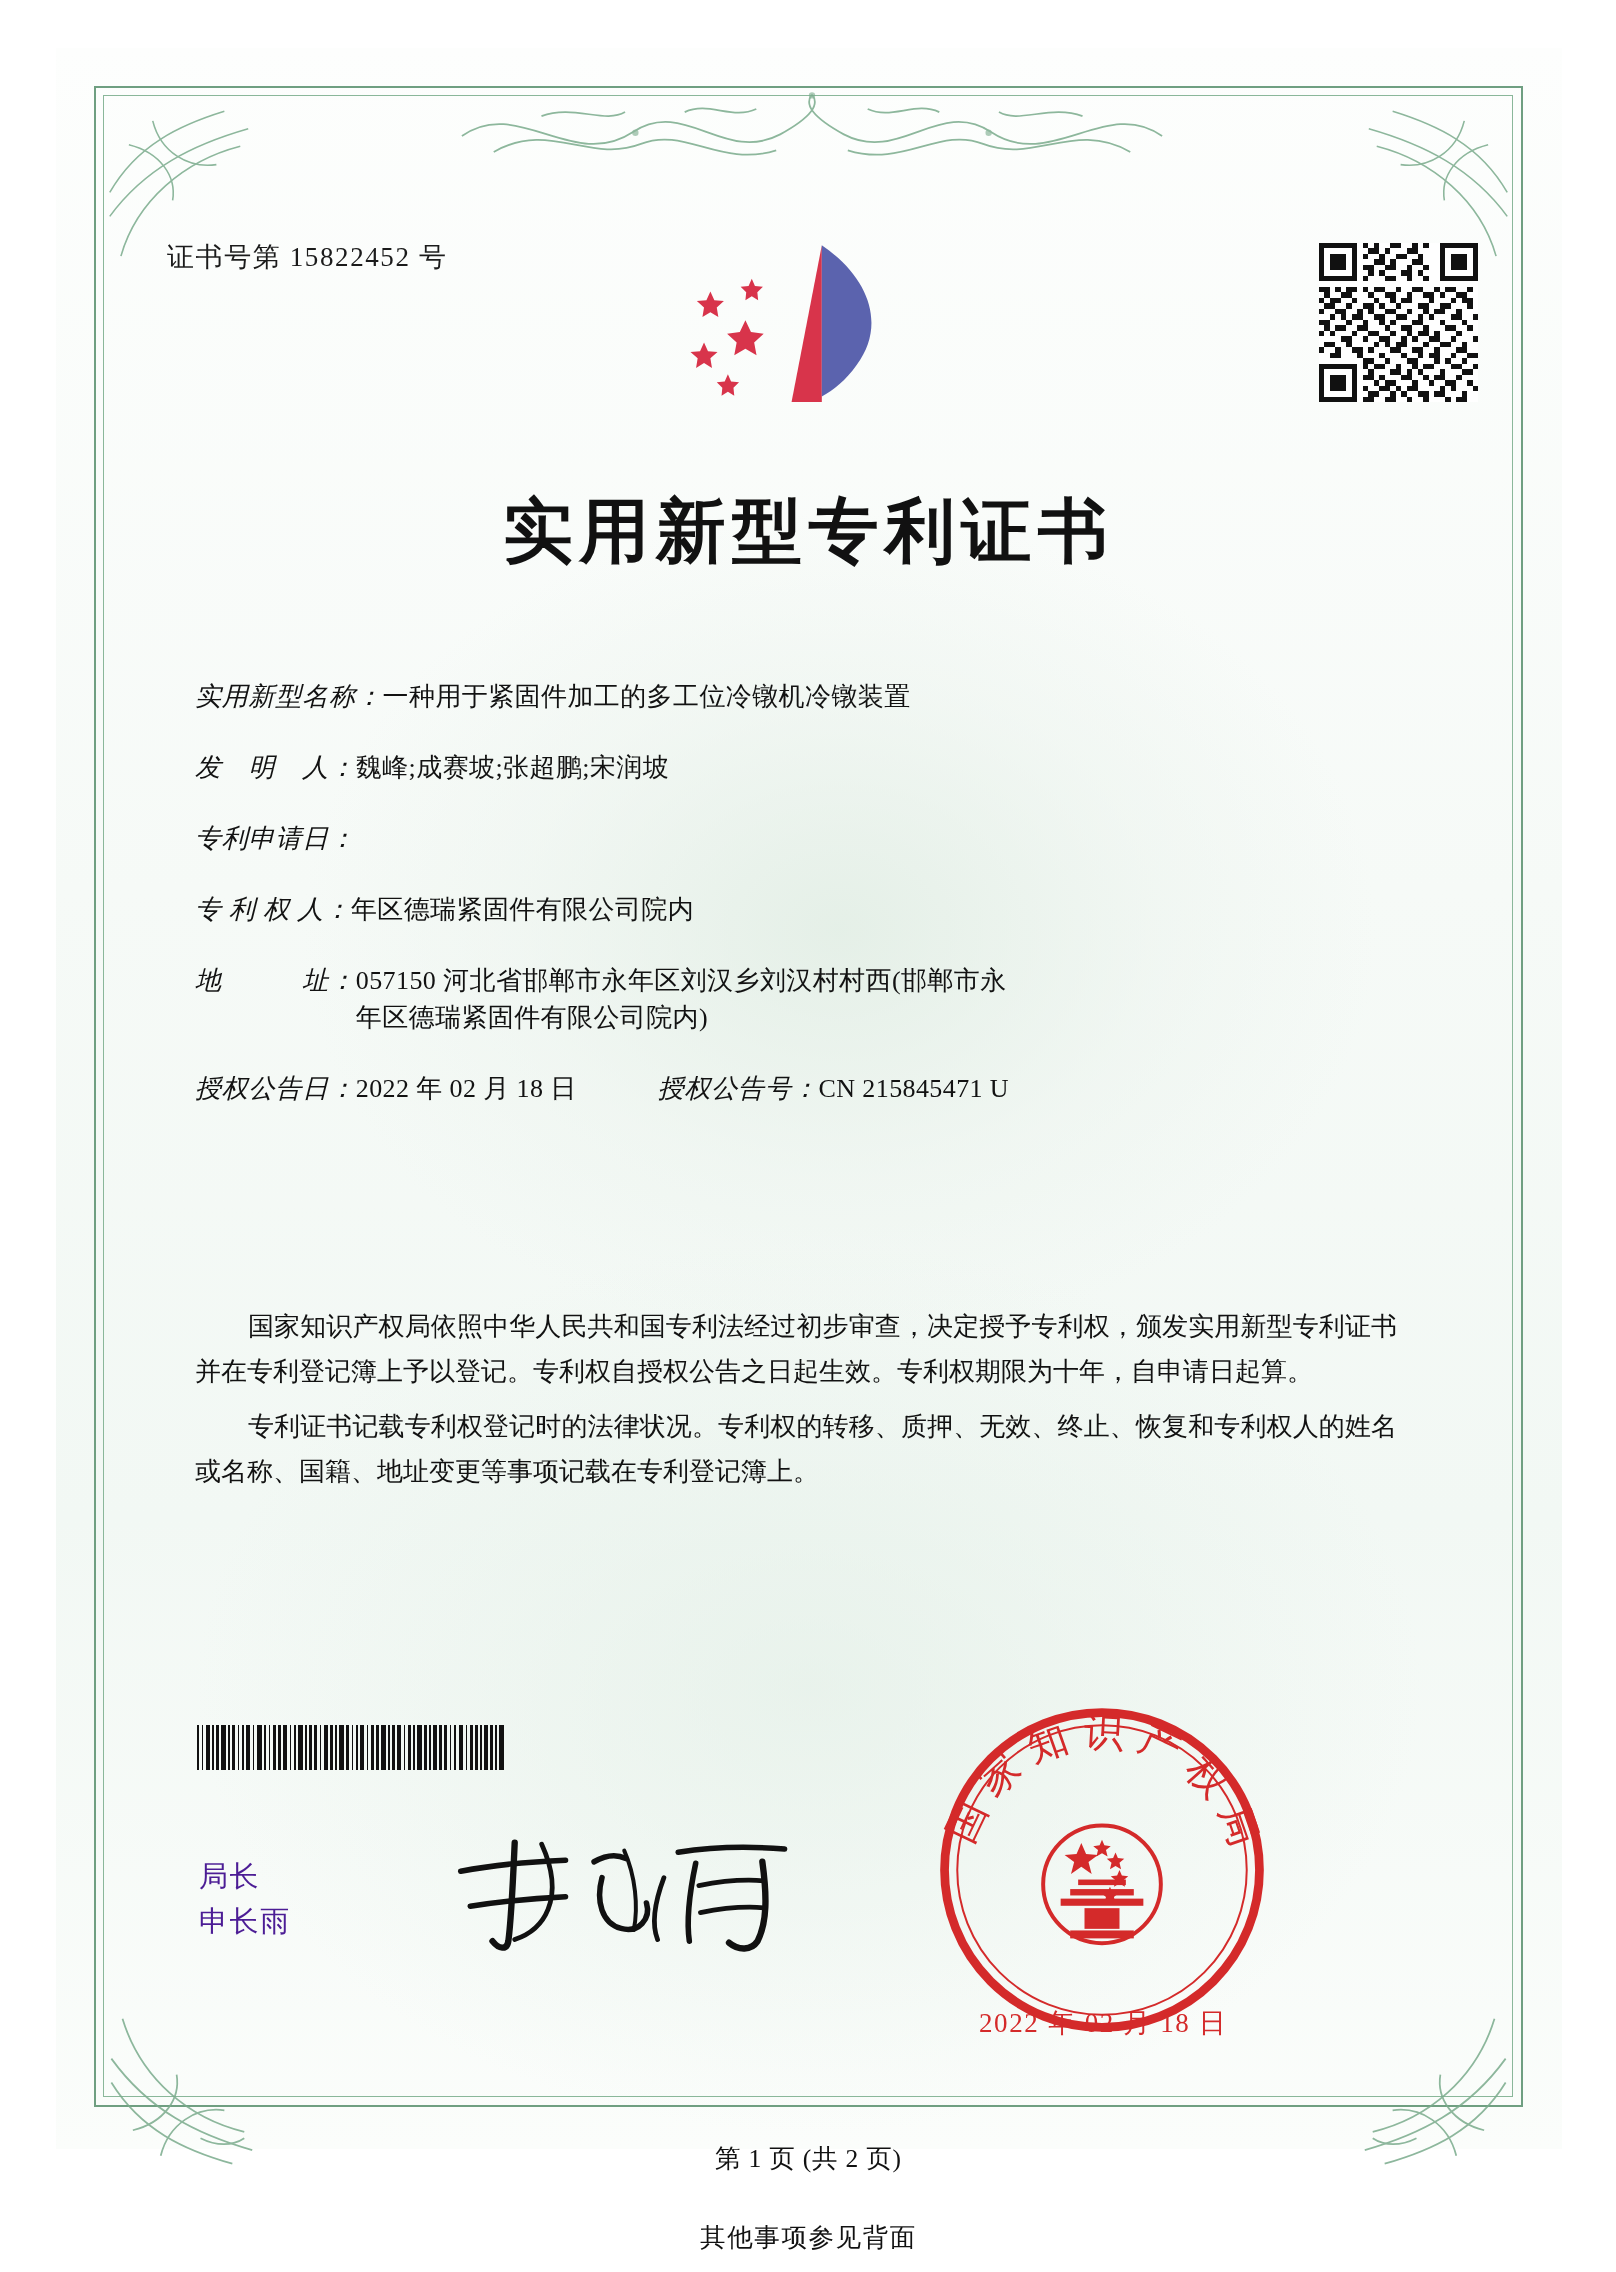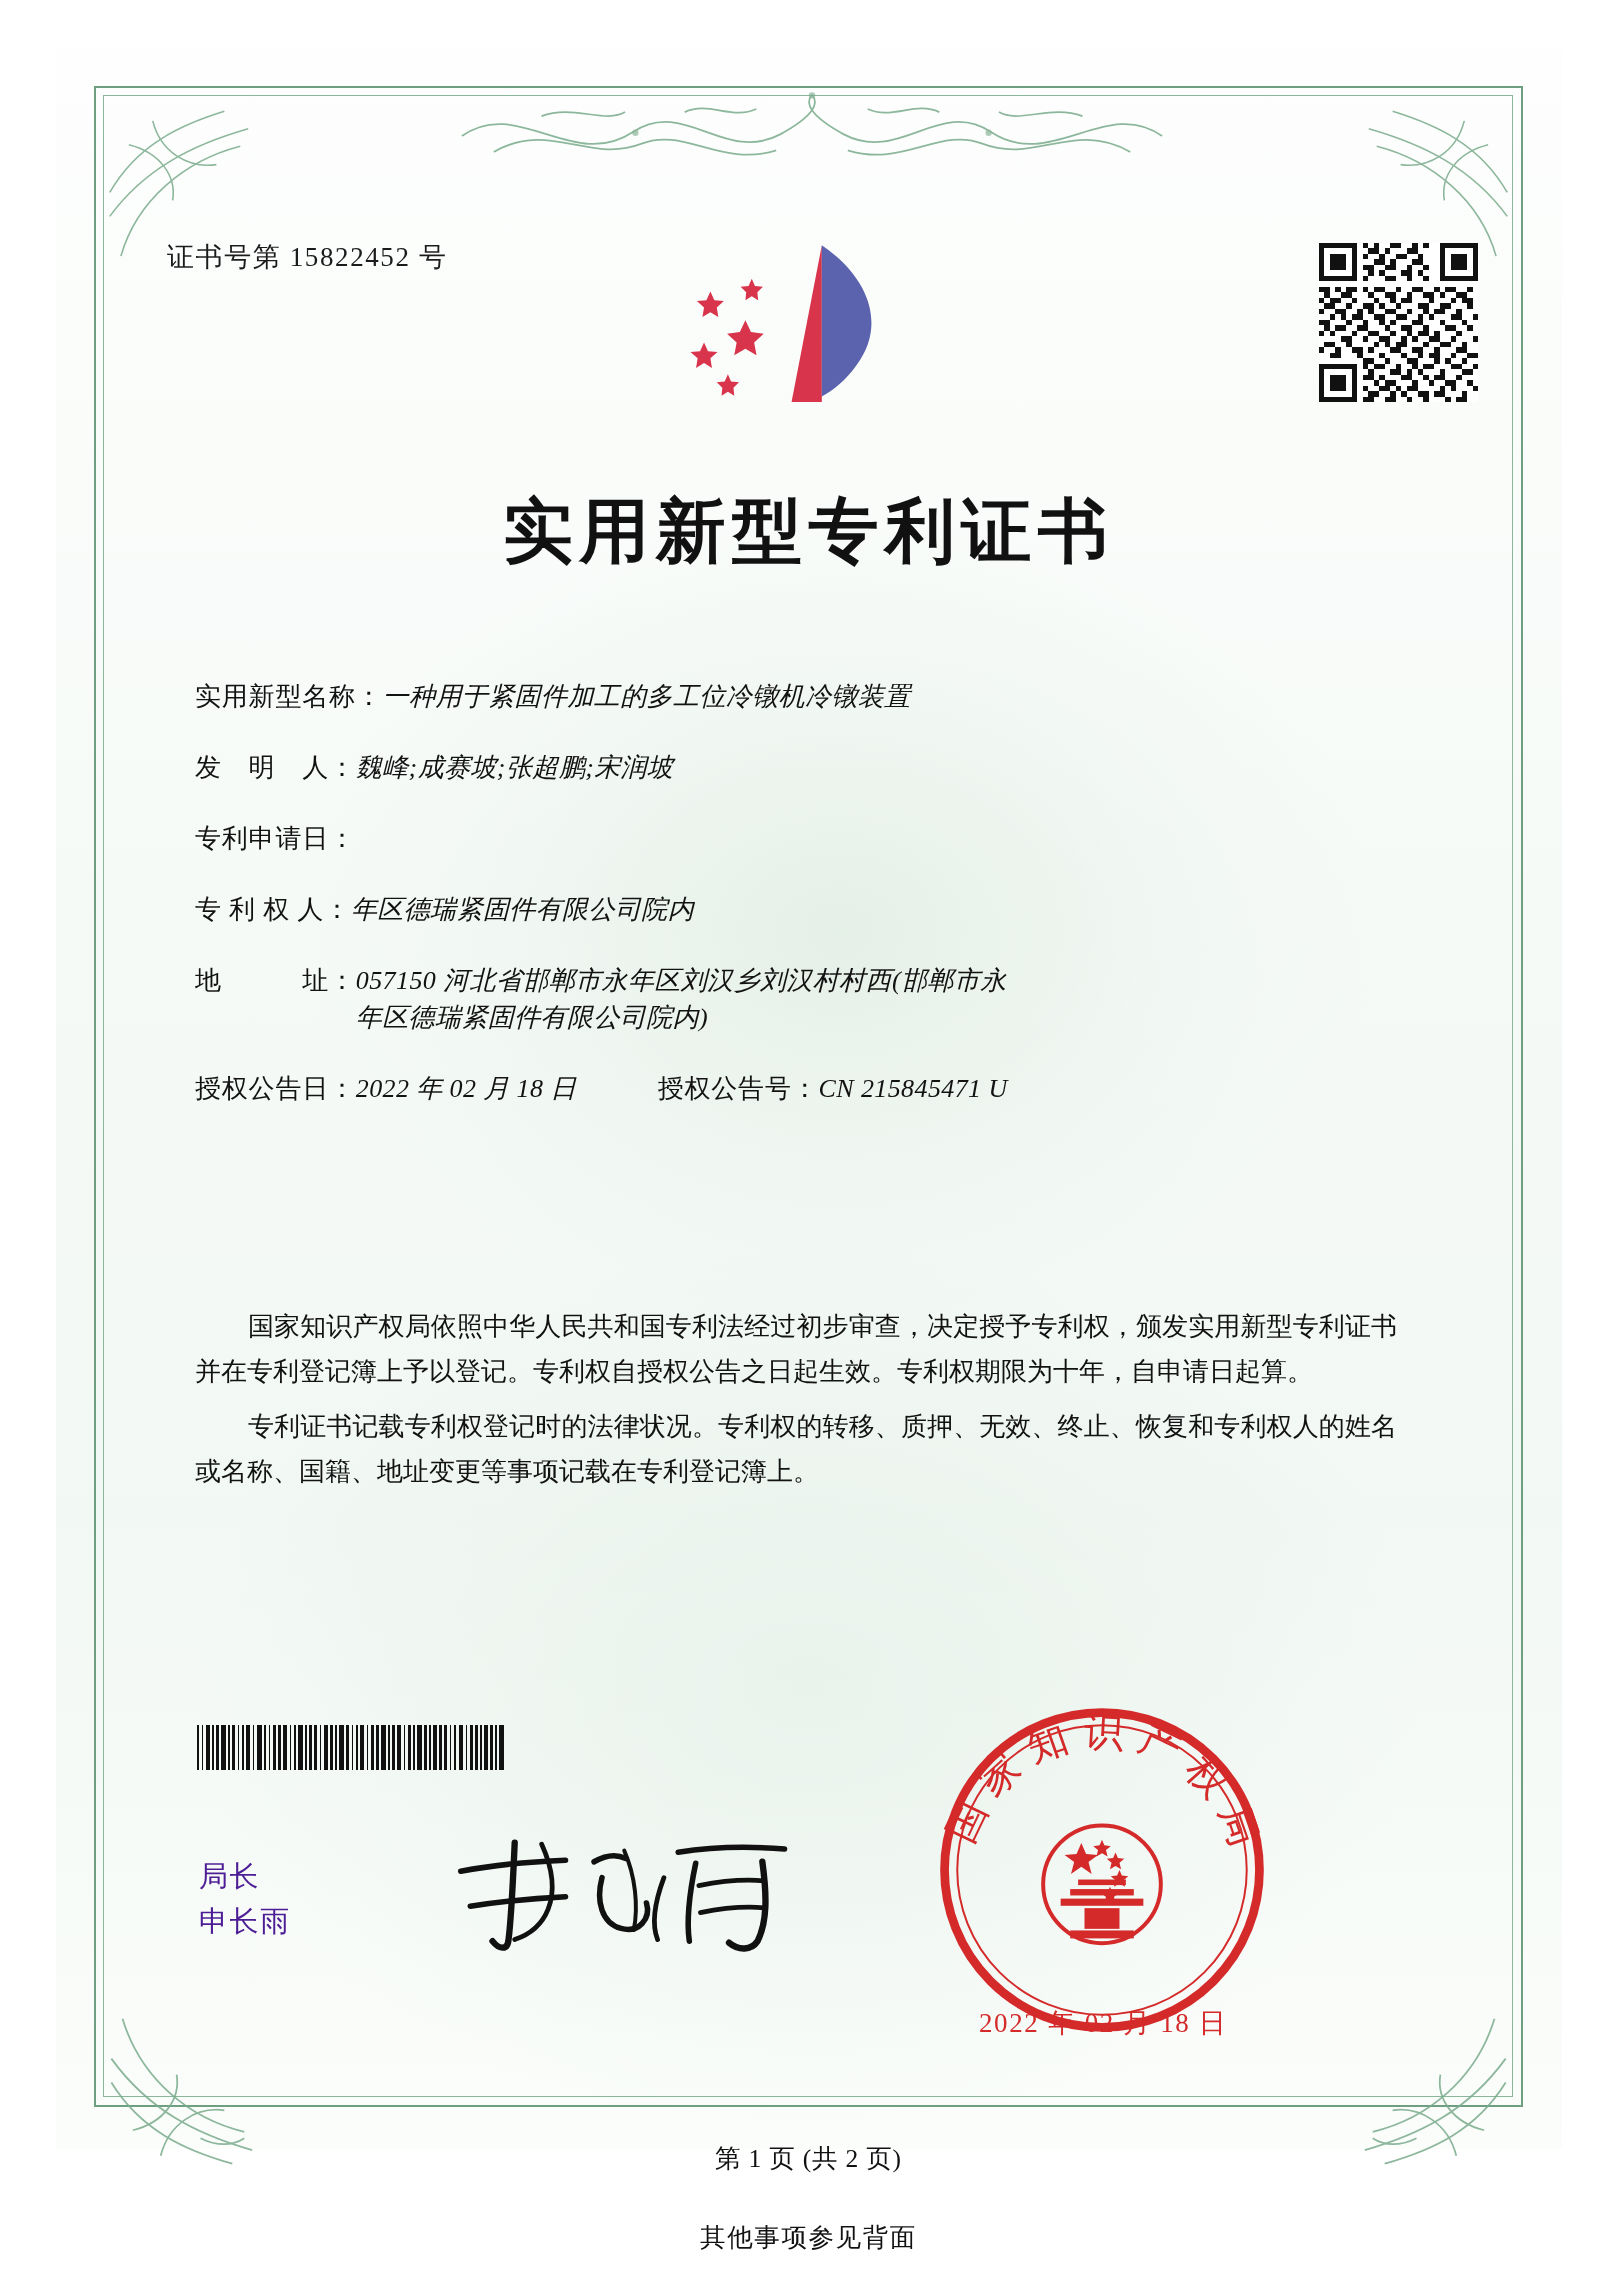--- a/index.html
+++ b/index.html
@@ -114,25 +114,25 @@
   }
   .field {
     display: flex;
     align-items: flex-start;
     margin-bottom: 45px;
   }
   .field-label {
     flex: 0 0 auto;
     white-space: pre;
     letter-spacing: 0.8px;
+    font-style: italic;
   }
   .field-value {
     flex: 1 1 auto;
     letter-spacing: 0.4px;
-    font-style: italic;
   }
   .field-value .cont {
     display: block;
     margin-top: 11px;
   }
   .row-two {
     display: flex;
     align-items: flex-start;
     margin-bottom: 32px;
   }

